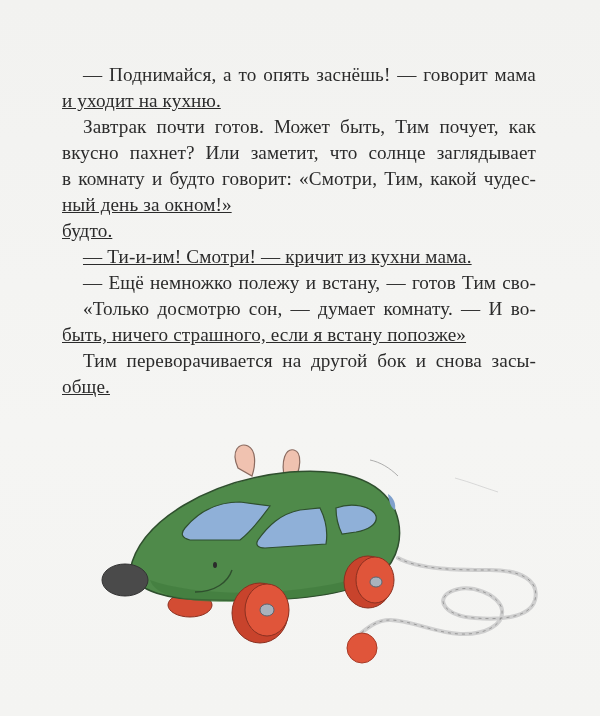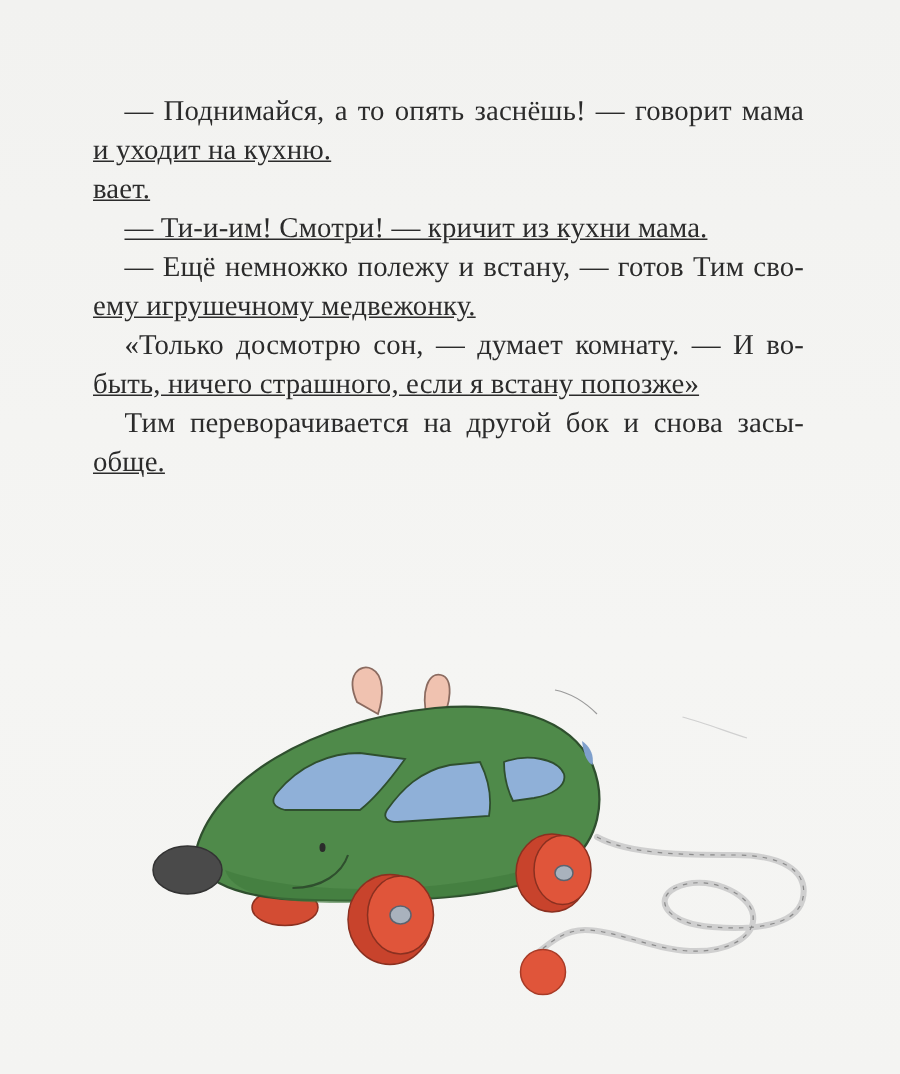--- a/index.html
+++ b/index.html
@@ -67,28 +67,33 @@
 <body>
 
 <div class="page">
 
   <div class="text-block">
     <p class="para">
       <span class="line first">— Поднимайся, а то опять заснёшь! — говорит мама</span>
       <span class="line last">и уходит на кухню.</span>
     </p>
     <p class="para">
-      <span class="line last">вает.</span>
+      <span class="line first">Завтрак почти готов. Может быть, Тим почует, как</span>
+      <span class="line">вкусно пахнет? Или заметит, что солнце заглядывает</span>
+      <span class="line">в комнату и будто говорит: «Смотри, Тим, какой чудес-</span>
+      <span class="line last">ный день за окном!»</span>
+    </p>
+    <p class="para">
+      <span class="line last">будто.</span>
     </p>
     <p class="para">
       <span class="line first last">— Ти-и-им! Смотри! — кричит из кухни мама.</span>
     </p>
     <p class="para">
       <span class="line first">— Ещё немножко полежу и встану, — готов Тим сво-</span>
-      <span class="line last">ему игрушечному медвежонку.</span>
     </p>
     <p class="para">
       <span class="line first">«Только досмотрю сон, — думает комнату. — И во-</span>
       <span class="line last">быть, ничего страшного, если я встану попозже»</span>
     </p>
     <p class="para">
       <span class="line first">Тим переворачивается на другой бок и снова засы-</span>
       <span class="line last">обще.</span>
     </p>
   </div>

